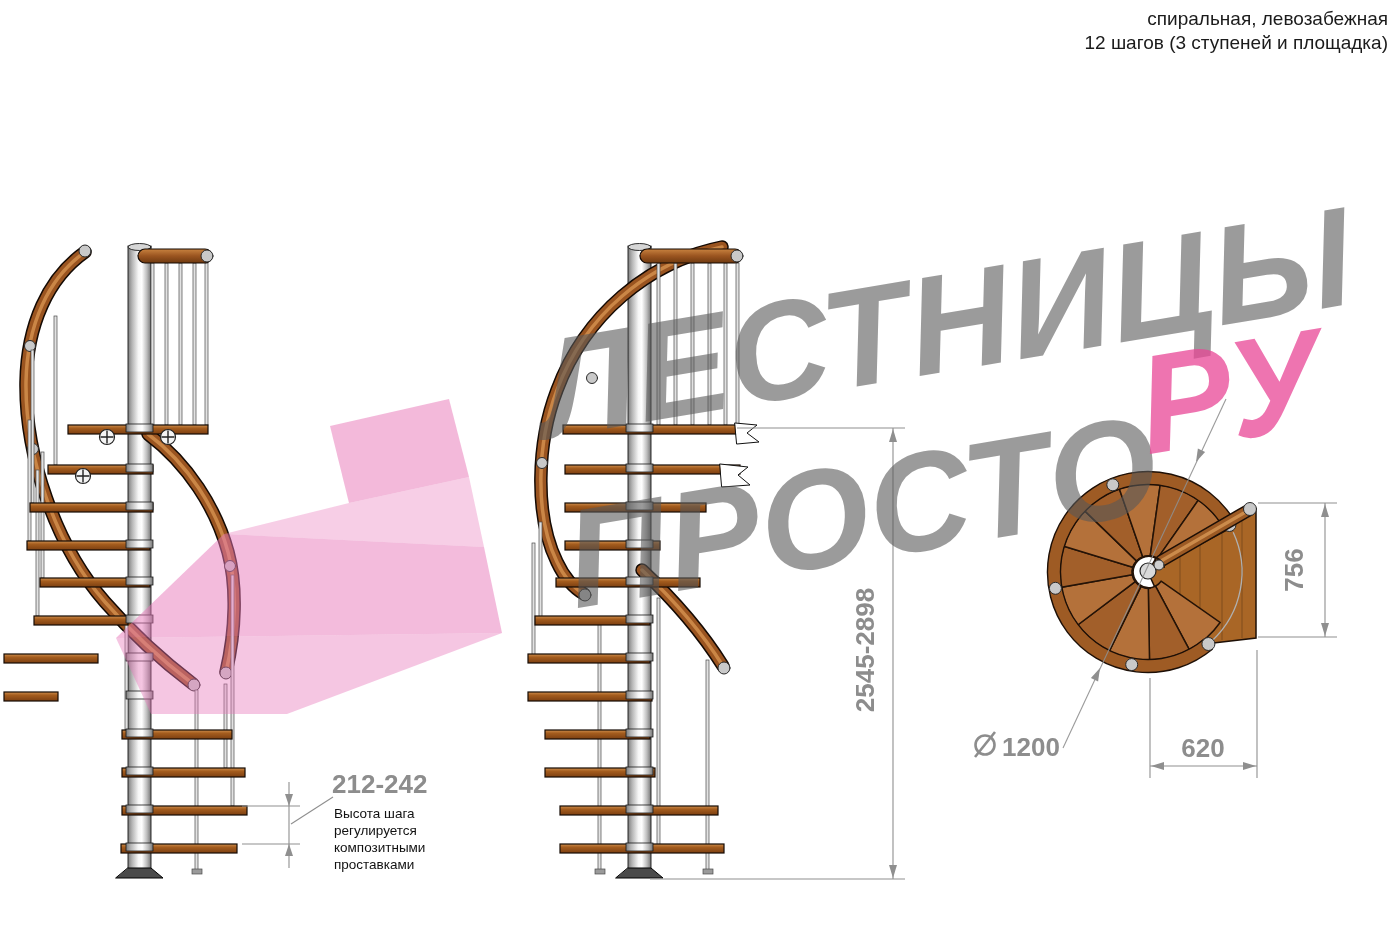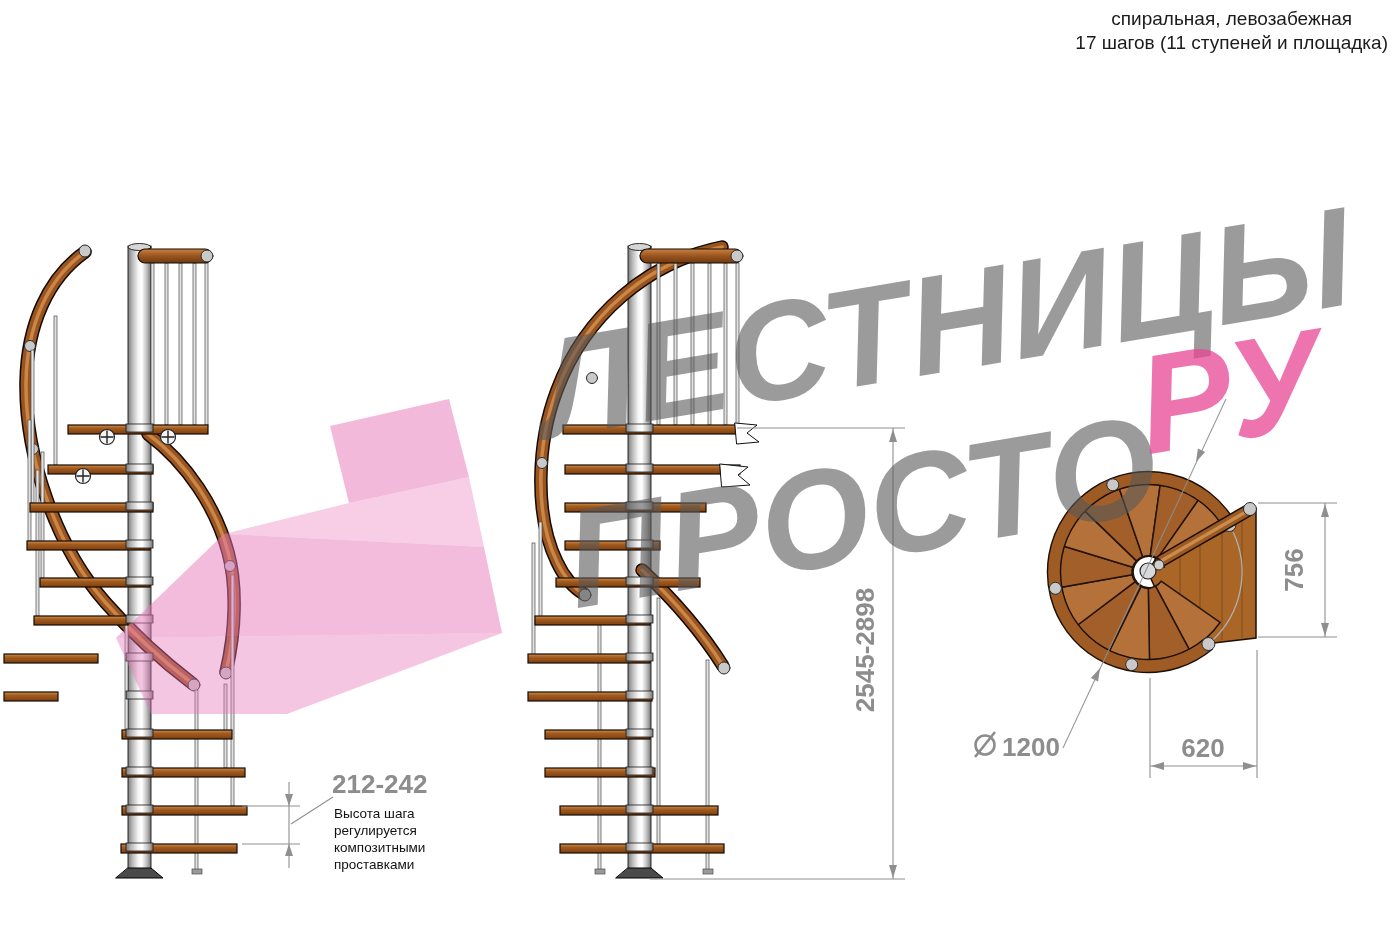--- a/index.html
+++ b/index.html
@@ -1,20 +1,20 @@
 <!DOCTYPE html>
 <html><head>
 <meta charset="utf-8">
 <style>
   html,body{margin:0;padding:0;}
   body{width:1400px;height:937px;overflow:hidden;background:#ffffff;position:relative;
        font-family:"Liberation Sans", sans-serif;}
   .stage{position:absolute;left:0;top:0;width:1400px;height:937px;}
   svg{position:absolute;left:0;top:0;}
-  .header{position:absolute;top:7px;right:12px;text-align:center;color:#1b1b1b;
+  .header{position:absolute;top:7px;right:12px;text-align:right;color:#1b1b1b;
           font-size:19px;line-height:23.5px;font-weight:400;z-index:5;}
   .wm{position:absolute;z-index:4;font-weight:700;font-style:italic;line-height:1;
       transform:rotate(-9.5deg);transform-origin:left top;white-space:nowrap;
       letter-spacing:1px;pointer-events:none;}
   .wm-gray{color:rgba(88,88,88,0.60);}
   .wm-pink{color:rgba(232,70,150,0.75);}
   .wm1{left:528px;top:322px;font-size:140px;}
   .wm2{left:556px;top:492px;font-size:140px;}
   .wm3{left:1128px;top:338px;font-size:140px;}
 </style>
@@ -332,16 +332,16 @@
     </g>
   </g>
 </svg>
 
 <div class="wm wm1 wm-gray">ЛЕСТНИЦЫ</div>
 <div class="wm wm2 wm-gray">ПРОСТО</div>
 <div class="wm wm3 wm-pink">РУ</div>
 
 <div class="header">
   <div>спиральная, левозабежная</div>
-  <div>17 шагов (11 ступеней и площадка)</div>
+  <div>12 шагов (3 ступеней и площадка)</div>
 </div>
 
 </div>
 
 </body></html>

